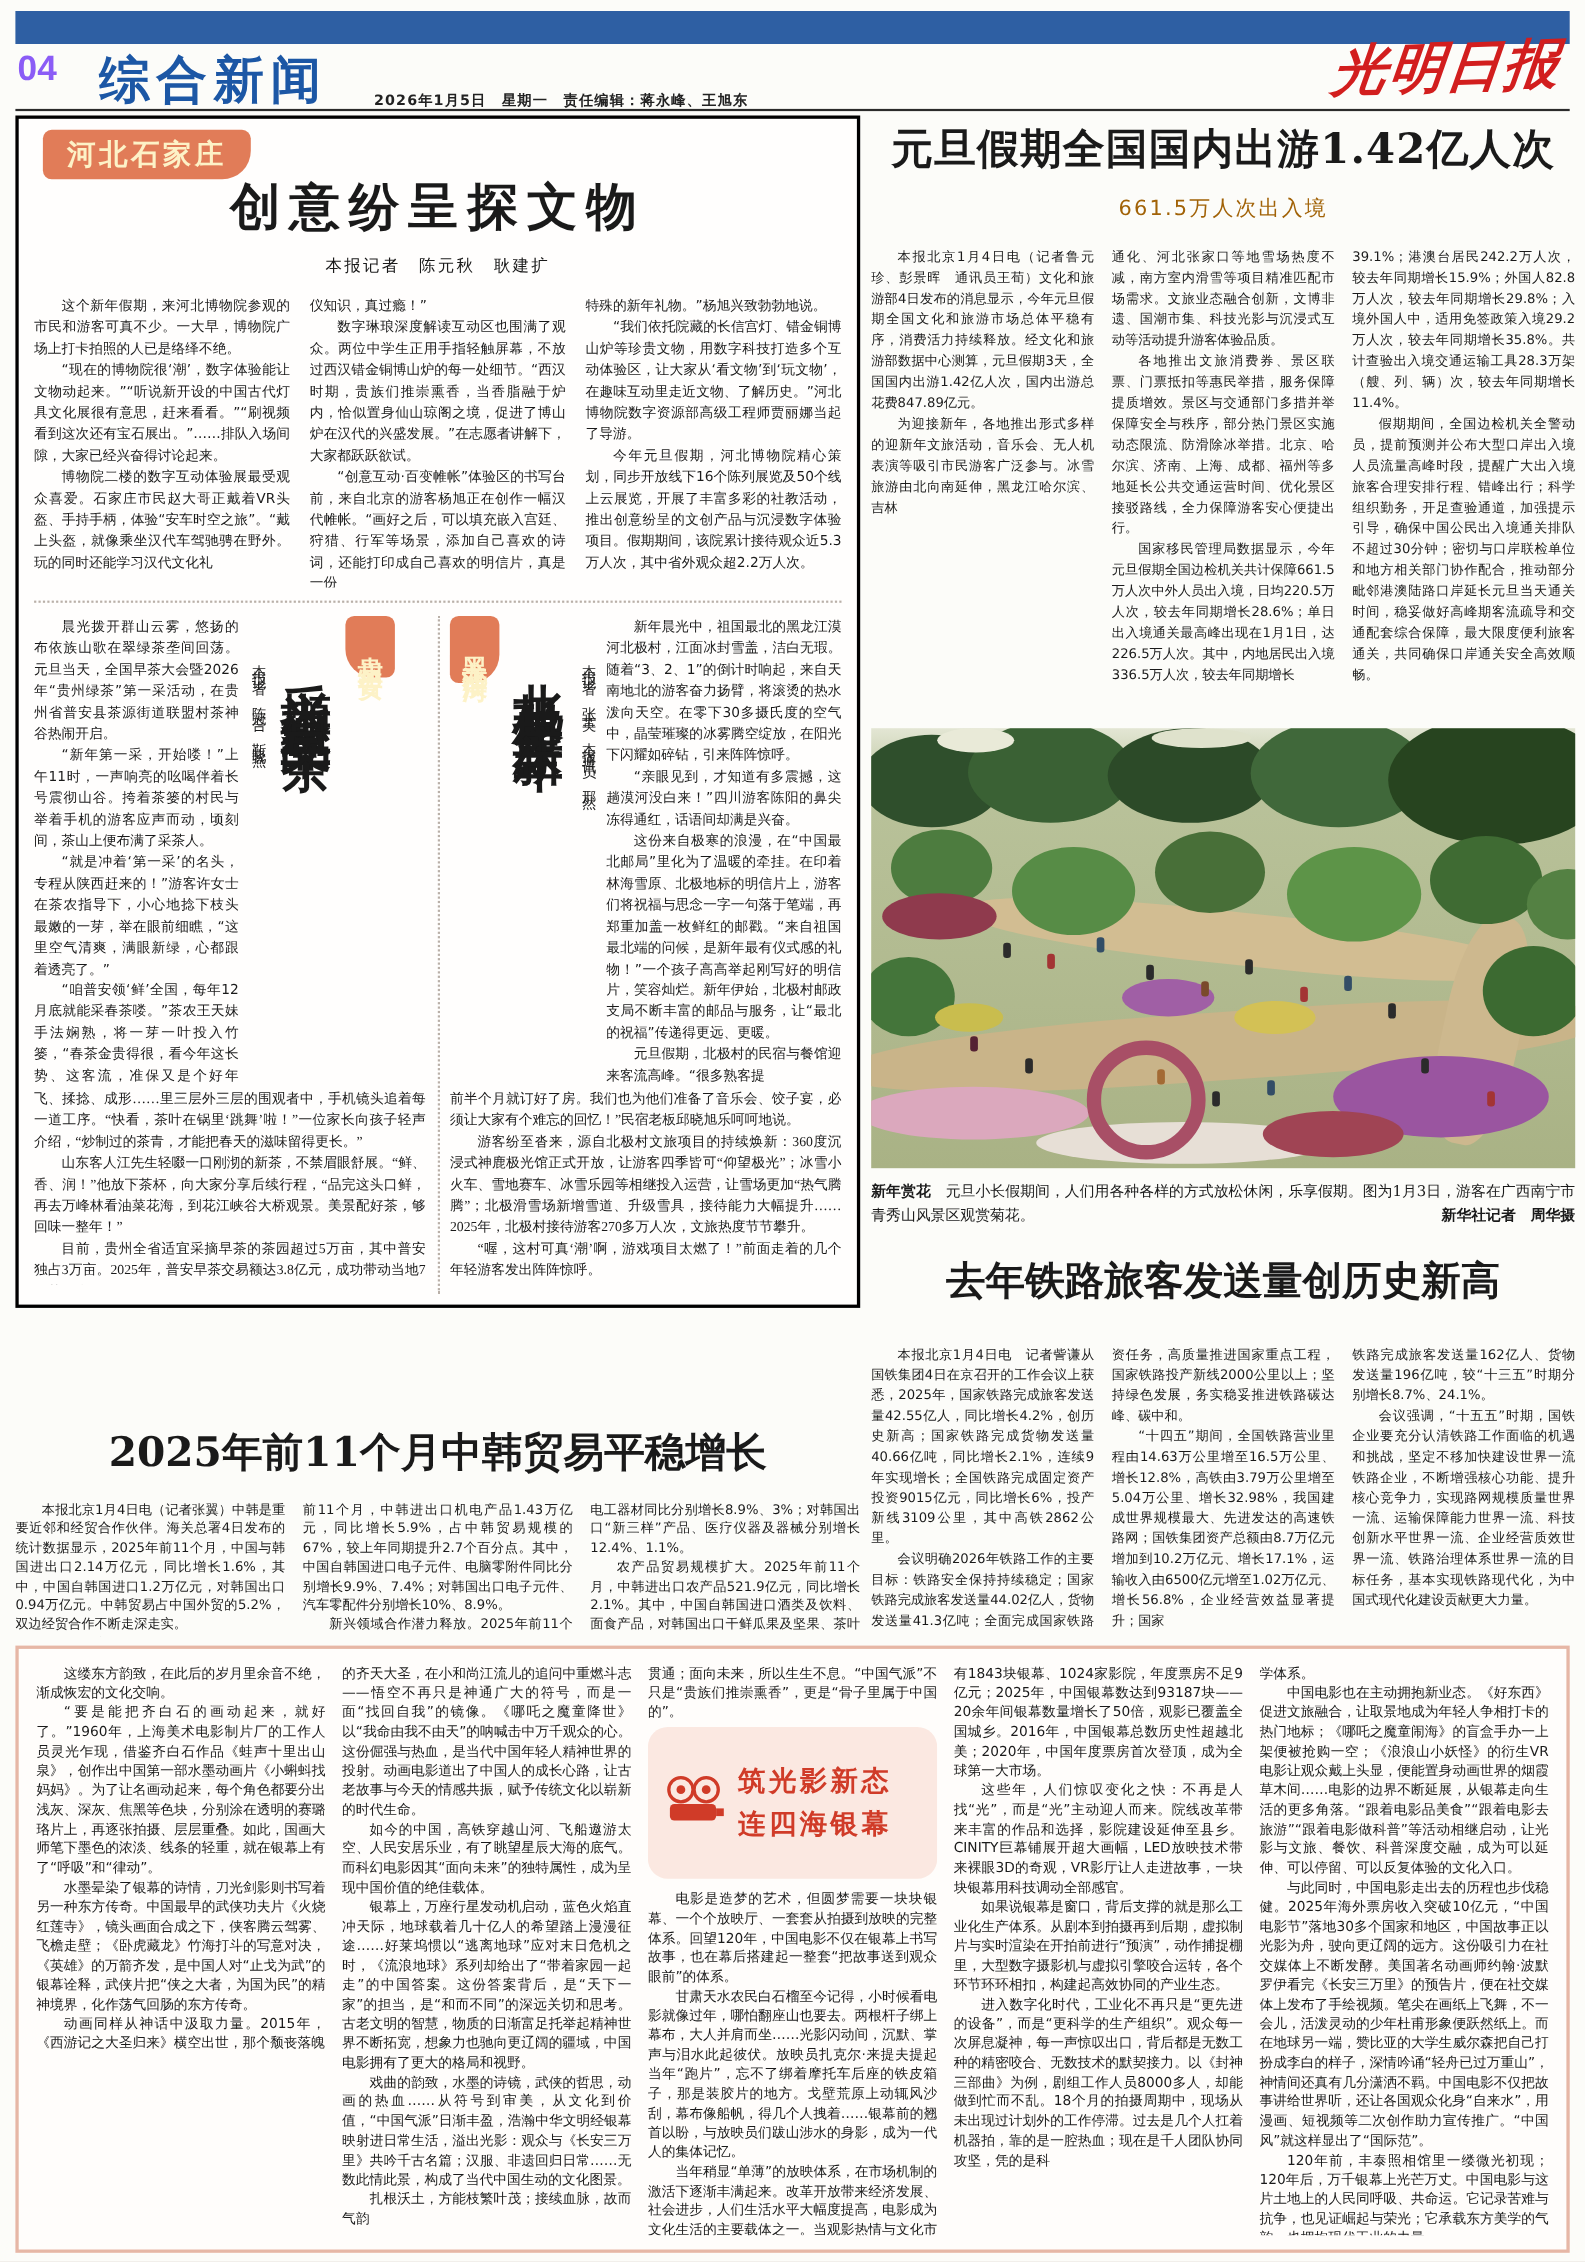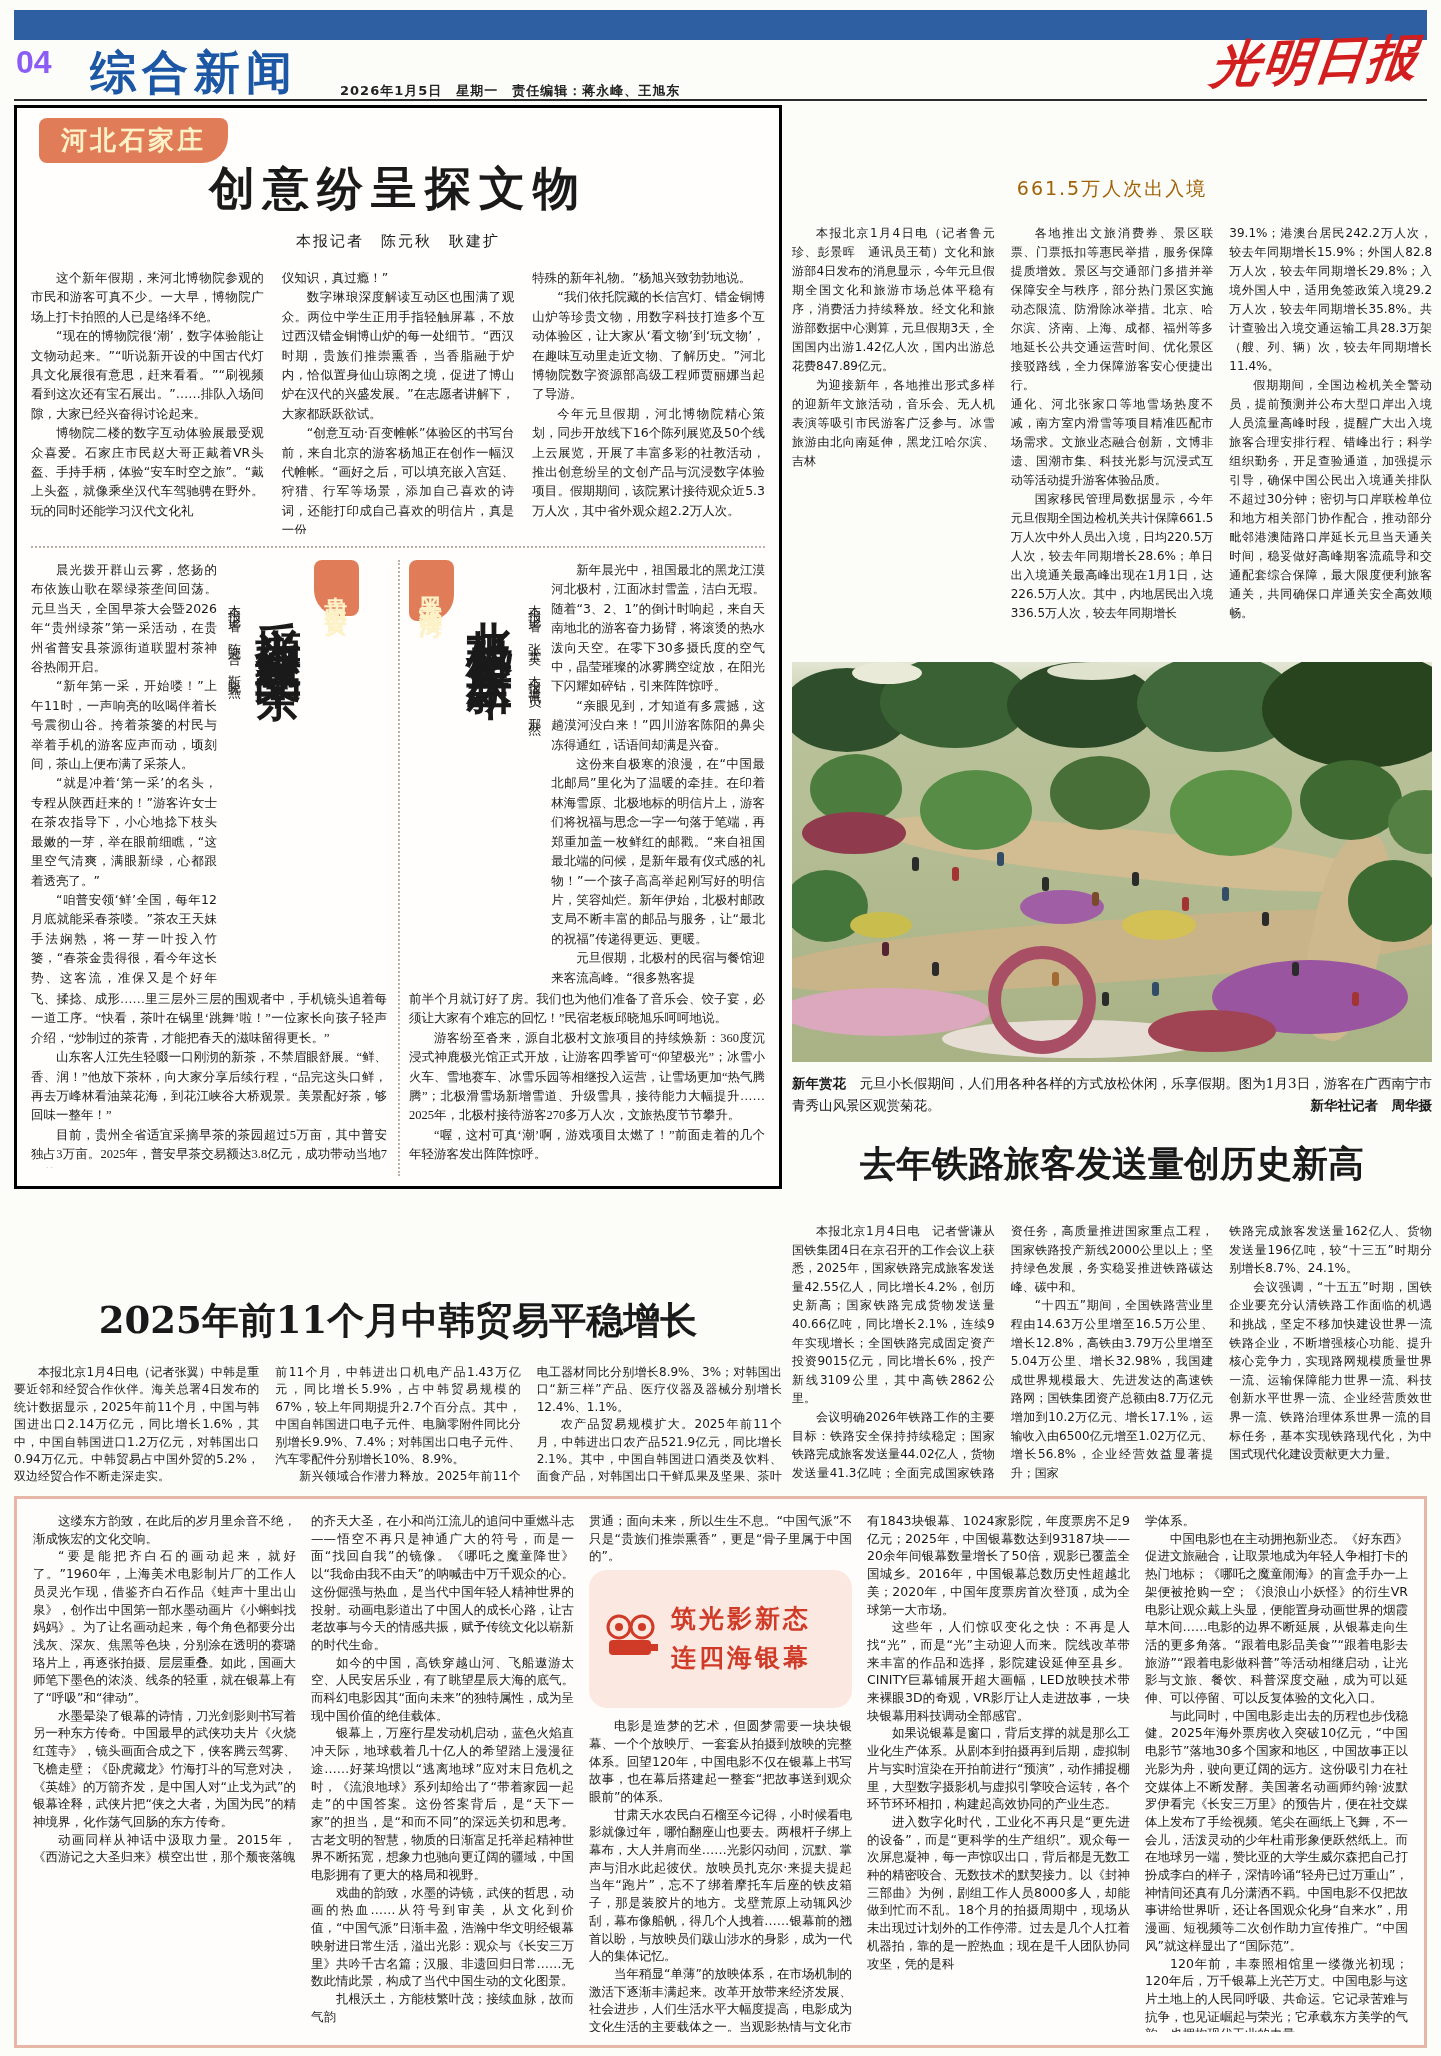--- a/index.html
+++ b/index.html
@@ -158,29 +158,30 @@
         </div>
         <div class="wideZ">
             <p class="para cont">前半个月就订好了房。我们也为他们准备了音乐会、饺子宴，必须让大家有个难忘的回忆！”民宿老板邱晓旭乐呵呵地说。</p>
             <p class="para">游客纷至沓来，源自北极村文旅项目的持续焕新：360度沉浸式神鹿极光馆正式开放，让游客四季皆可“仰望极光”；冰雪小火车、雪地赛车、冰雪乐园等相继投入运营，让雪场更加“热气腾腾”；北极滑雪场新增雪道、升级雪具，接待能力大幅提升……2025年，北极村接待游客270多万人次，文旅热度节节攀升。</p>
             <p class="para">“喔，这村可真‘潮’啊，游戏项目太燃了！”前面走着的几个年轻游客发出阵阵惊呼。</p>
           </div>
       </div>
     </div>
   </section>
 
+  <h1 class="tourTitle" style="margin:0;">元旦假期全国国内出游1.42亿人次</h1>
   <div class="tourSub">661.5万人次出入境</div>
   <div class="tourBody">
     <div class="col">
         <p class="para">本报北京1月4日电（记者鲁元珍、彭景晖　通讯员王荀）文化和旅游部4日发布的消息显示，今年元旦假期全国文化和旅游市场总体平稳有序，消费活力持续释放。经文化和旅游部数据中心测算，元旦假期3天，全国国内出游1.42亿人次，国内出游总花费847.89亿元。</p>
         <p class="para">为迎接新年，各地推出形式多样的迎新年文旅活动，音乐会、无人机表演等吸引市民游客广泛参与。冰雪旅游由北向南延伸，黑龙江哈尔滨、吉林</p>
       </div>
     <div class="col">
+        <p class="para cont">通化、河北张家口等地雪场热度不减，南方室内滑雪等项目精准匹配市场需求。文旅业态融合创新，文博非遗、国潮市集、科技光影与沉浸式互动等活动提升游客体验品质。</p>
         <p class="para">各地推出文旅消费券、景区联票、门票抵扣等惠民举措，服务保障提质增效。景区与交通部门多措并举保障安全与秩序，部分热门景区实施动态限流、防滑除冰举措。北京、哈尔滨、济南、上海、成都、福州等多地延长公共交通运营时间、优化景区接驳路线，全力保障游客安心便捷出行。</p>
-        <p class="para cont">通化、河北张家口等地雪场热度不减，南方室内滑雪等项目精准匹配市场需求。文旅业态融合创新，文博非遗、国潮市集、科技光影与沉浸式互动等活动提升游客体验品质。</p>
         <p class="para">国家移民管理局数据显示，今年元旦假期全国边检机关共计保障661.5万人次中外人员出入境，日均220.5万人次，较去年同期增长28.6%；单日出入境通关最高峰出现在1月1日，达226.5万人次。其中，内地居民出入境336.5万人次，较去年同期增长</p>
       </div>
     <div class="col">
         <p class="para cont">39.1%；港澳台居民242.2万人次，较去年同期增长15.9%；外国人82.8万人次，较去年同期增长29.8%；入境外国人中，适用免签政策入境29.2万人次，较去年同期增长35.8%。共计查验出入境交通运输工具28.3万架（艘、列、辆）次，较去年同期增长11.4%。</p>
         <p class="para">假期期间，全国边检机关全警动员，提前预测并公布大型口岸出入境人员流量高峰时段，提醒广大出入境旅客合理安排行程、错峰出行；科学组织勤务，开足查验通道，加强提示引导，确保中国公民出入境通关排队不超过30分钟；密切与口岸联检单位和地方相关部门协作配合，推动部分毗邻港澳陆路口岸延长元旦当天通关时间，稳妥做好高峰期客流疏导和交通配套综合保障，最大限度便利旅客通关，共同确保口岸通关安全高效顺畅。</p>
       </div>
   </div>
 
   <figure class="photoFig">
     <i class="blob" style="left:-10px;top:6px;width:130px;height:84px;background:#2f4f2c;"></i>

